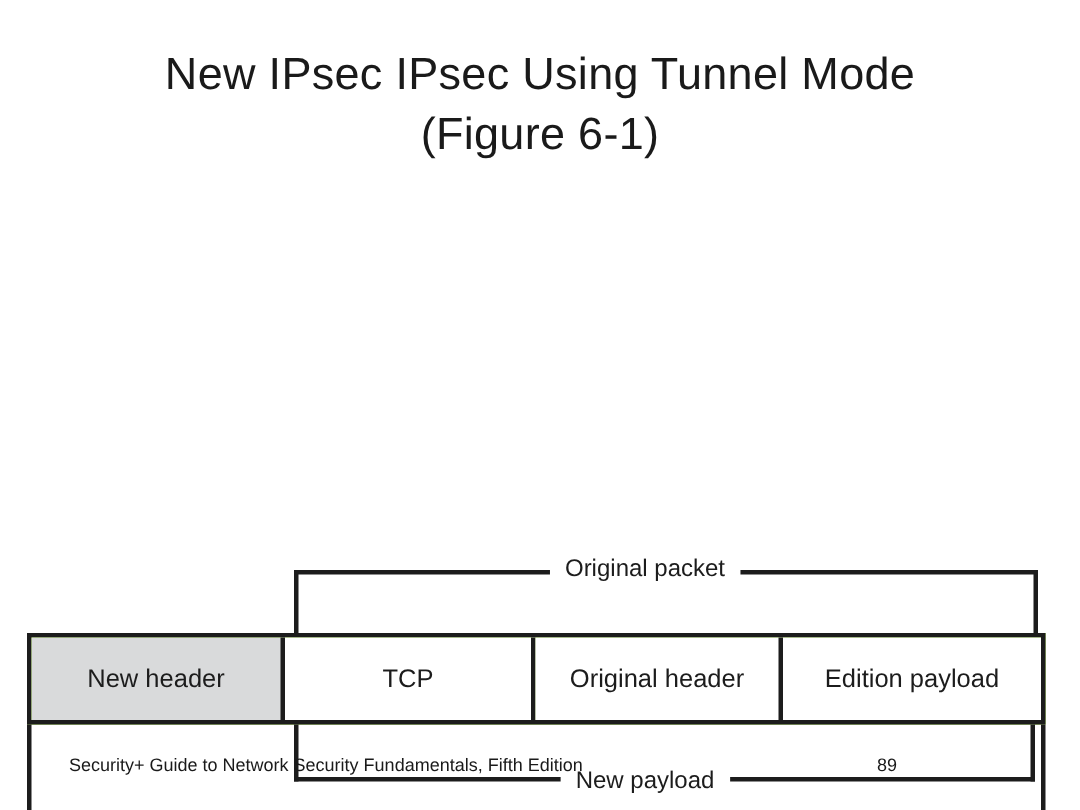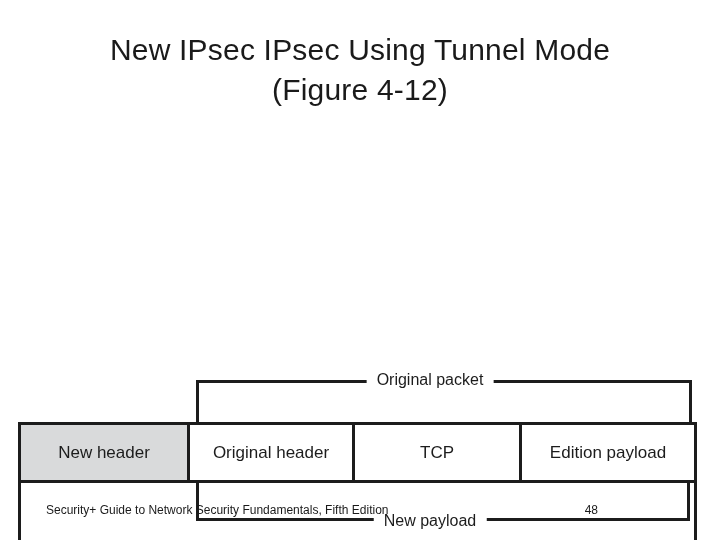--- a/index.html
+++ b/index.html
@@ -151,38 +151,38 @@
     font-size: 12px;
     line-height: 20px;
     color: #1a1a1a;
   }
 </style>
 </head>
 <body>
 
 <div class="slide-title">
   <span class="line1">New IPsec IPsec Using Tunnel Mode</span>
-  <span class="line2">(Figure 4-12)</span>
+  <span class="line2">(Figure 6-1)</span>
 </div>
 
 <div class="figure">
 
   <div class="bracket bracket-original-packet"></div>
   <div class="bracket-label label-original-packet">Original packet</div>
 
   <div class="packet-row">
     <div class="packet-cell shaded cell-w-new-header">New header</div>
+    <div class="packet-cell cell-w-tcp">TCP</div>
     <div class="packet-cell cell-w-original-header">Original header</div>
-    <div class="packet-cell cell-w-tcp">TCP</div>
     <div class="packet-cell cell-w-original-payload">Edition payload</div>
   </div>
 
   <div class="bracket bracket-new-payload"></div>
   <div class="bracket-label label-new-payload">New payload</div>
 
   <div class="bracket bracket-new-packet"></div>
 
 </div>
 
 <div class="slide-footer">
   <div class="footer-text">Security+ Guide to Network Security Fundamentals, Fifth Edition</div>
-  <div class="footer-page">48</div>
+  <div class="footer-page">89</div>
 </div>
 
 </body></html>

